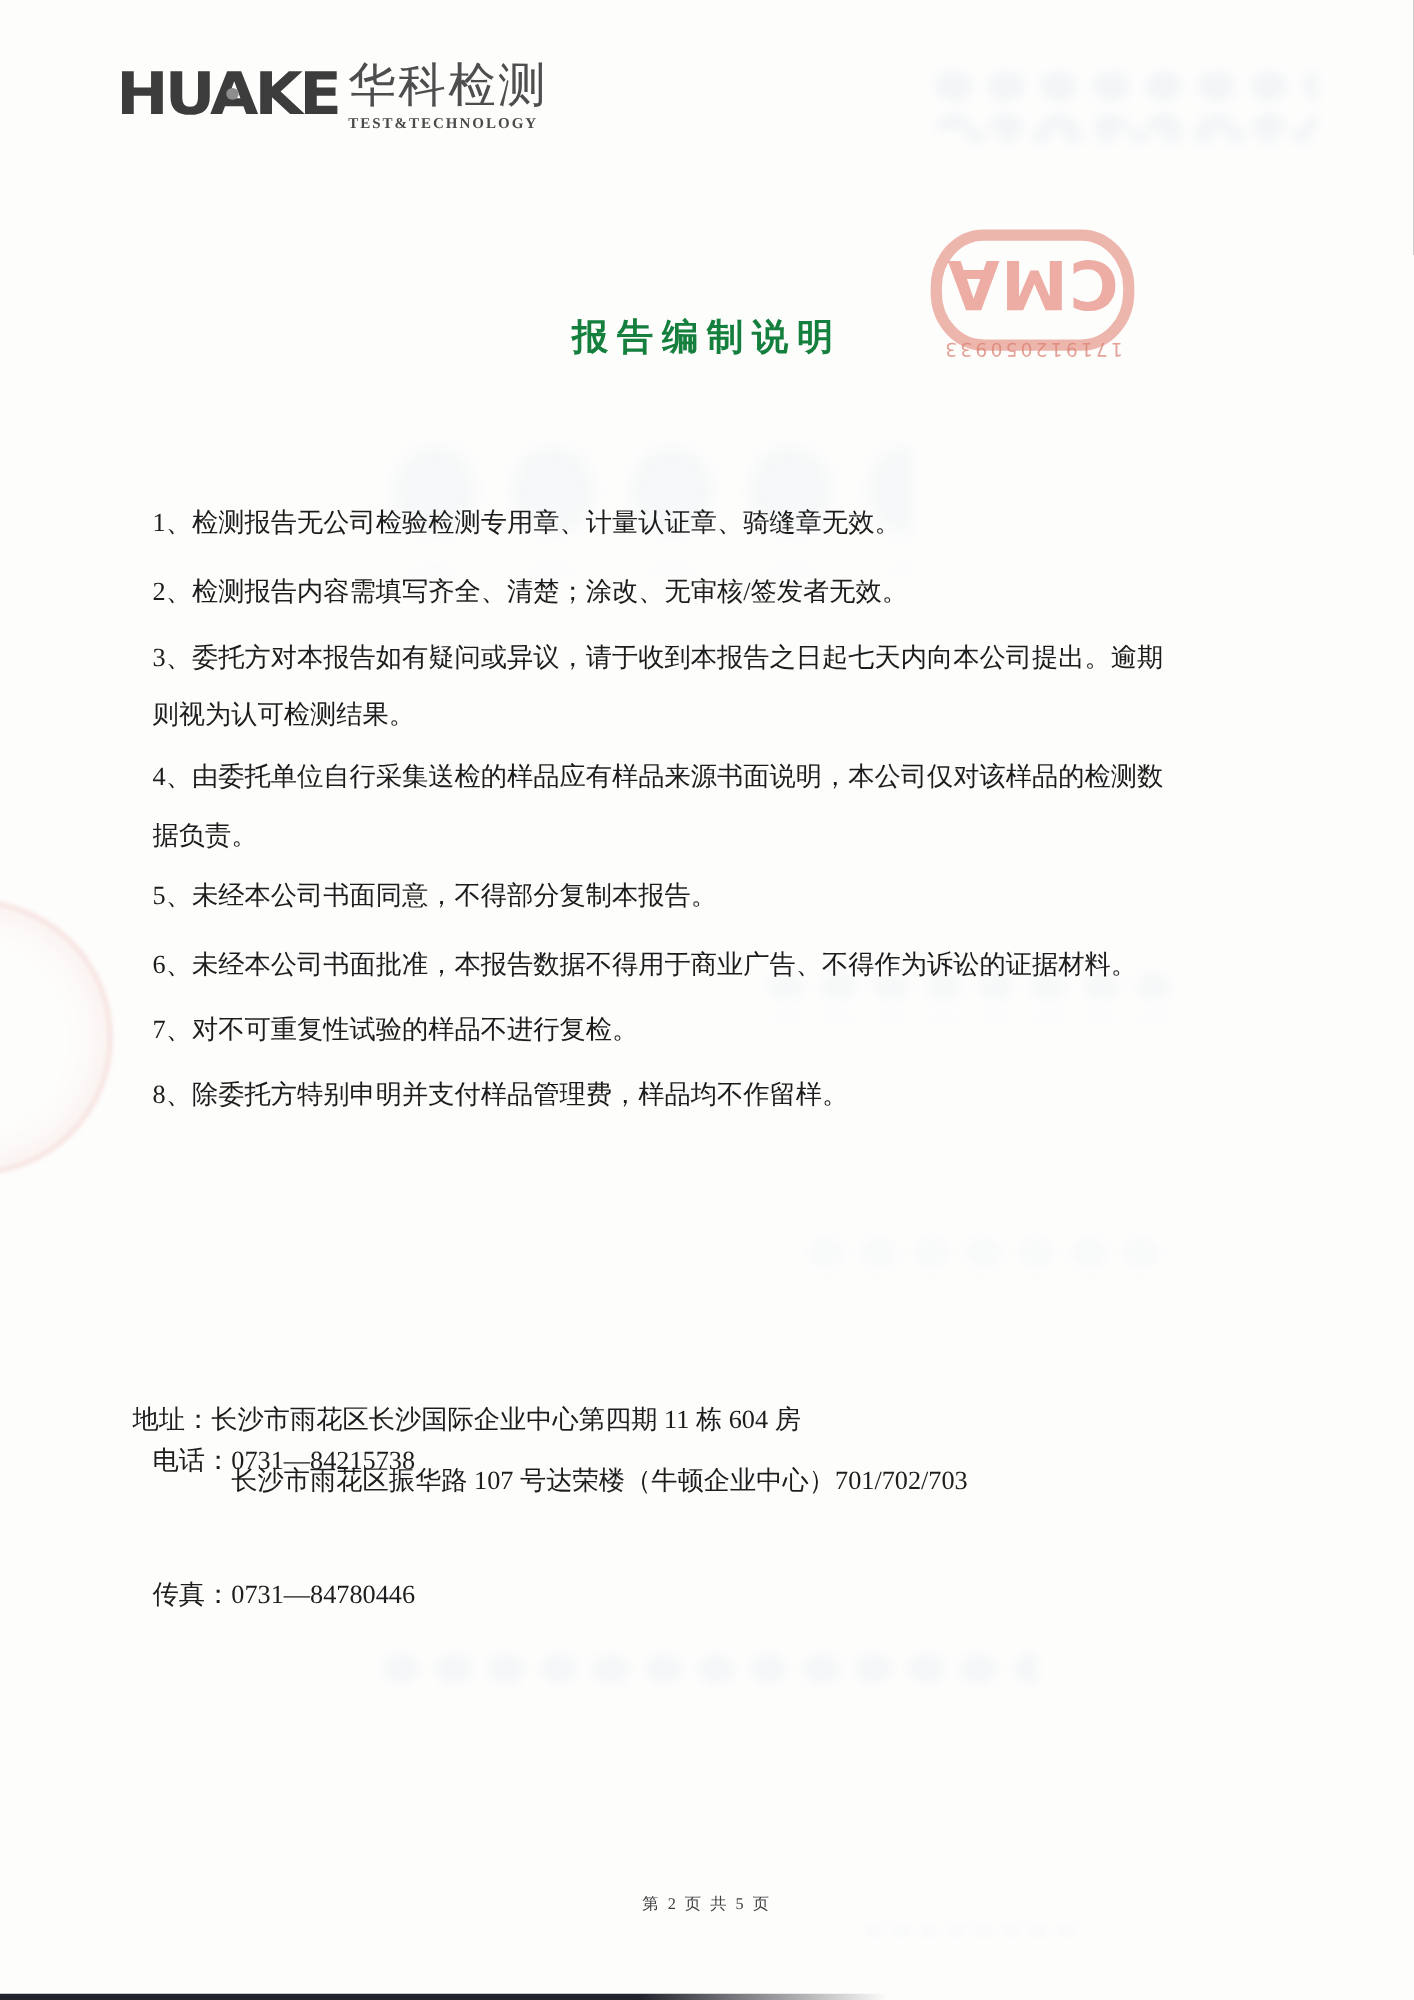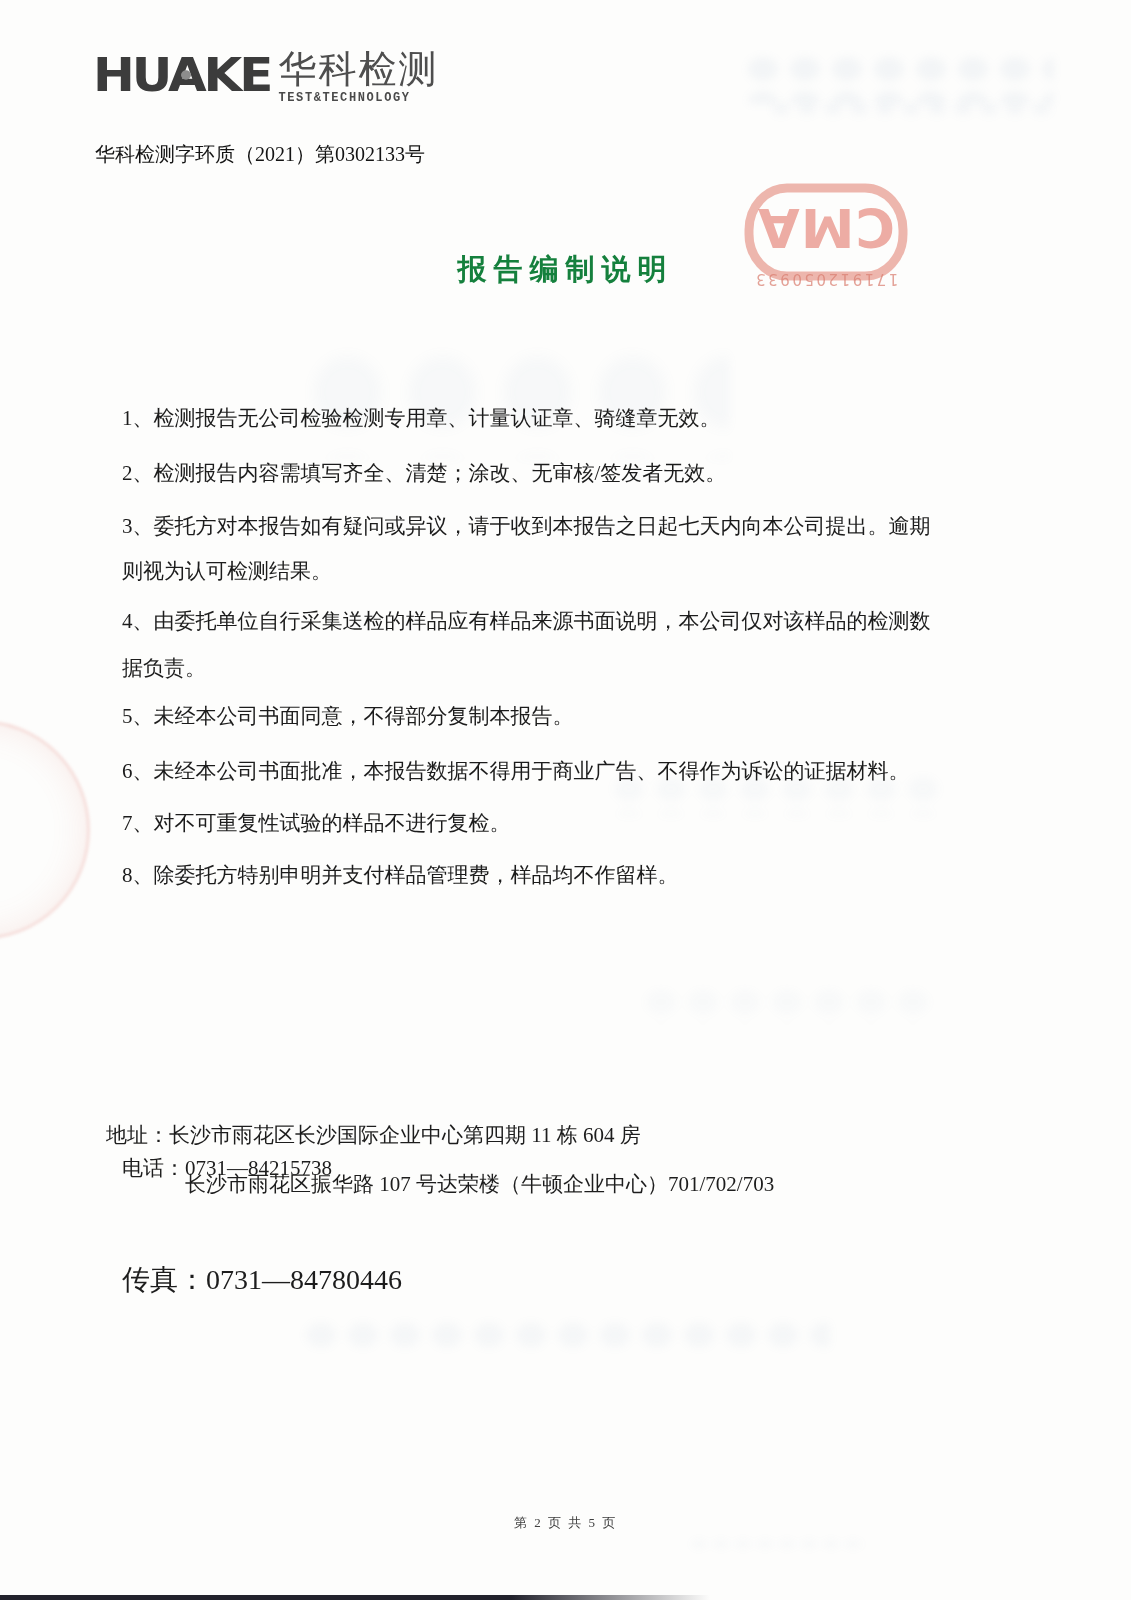--- a/index.html
+++ b/index.html
@@ -16,21 +16,21 @@
   .logo-row{position:absolute;left:93px;top:48px;display:flex;align-items:flex-start;}
   .wordmark{
     position:relative;
     font-family:"DejaVu Sans", sans-serif;
     font-weight:800;font-size:50px;line-height:54px;
     letter-spacing:-3px;color:#3c3c3c;transform:scaleY(.94);
   }
   .logo-a-dot{position:absolute;left:88px;top:22px;width:10px;height:10px;border-radius:50%;background:#8d8d8d;}
   .logo-cn-block{margin-left:8px;display:flex;flex-direction:column;}
   .logo-cn{font-size:38px;line-height:42px;color:#4e4e4e;letter-spacing:2px;text-align:center;}
-  .logo-sub{font-family:Liberation Mono, monospace;font-size:12px;font-weight:700;letter-spacing:1.6px;color:#4a4a4a;margin-top:1px;}
+  .logo-sub{font-family:Liberation Serif, serif;font-size:12px;font-weight:700;letter-spacing:1.6px;color:#4a4a4a;margin-top:1px;}
   .website{
     position:absolute;left:95px;top:104px;
     font-family:"DejaVu Sans", sans-serif;font-weight:700;
     font-size:21px;letter-spacing:3.5px;color:#3a3a3a;
   }
   .doc-number{position:absolute;left:95px;top:141px;font-size:20px;color:#141414;}
   
   .title{
     position:absolute;left:0;top:250px;width:100%;
     text-align:center;font-size:29px;font-weight:700;
@@ -46,21 +46,21 @@
     color:rgba(211,104,88,.72);
     transform:rotate(180deg);
   }
   
   .notes{position:absolute;left:122px;top:405px;width:920px;}
   .note-line{position:absolute;left:0;font-size:21px;line-height:26px;white-space:nowrap;color:#1c1c1c;}
   .company{position:absolute;left:145px;top:1072px;font-size:21px;}
   .addr1{position:absolute;left:106px;top:1121px;font-size:21px;}
   .addr2{position:absolute;left:185px;top:1170px;font-size:21px;}
   .phone{position:absolute;left:122px;top:1154px;font-size:21px;}
-  .fax{position:absolute;left:122px;top:1261px;font-size:28px;text-align:right;}
+  .fax{position:absolute;left:122px;top:1261px;font-size:21px;text-align:right;}
   
   .page-num{position:absolute;left:0;top:1514px;width:100%;text-align:center;font-size:13px;letter-spacing:2px;color:#404040;}
   
   .smudge{
     position:absolute;
     background-image:radial-gradient(ellipse at center, rgba(139,162,193,.55) 0 38%, rgba(139,162,193,0) 62%);
     background-size:42px 34px;background-repeat:repeat;
     filter:blur(4px);
     pointer-events:none;
   }
@@ -101,21 +101,20 @@
   <div class="logo-row">
     <div class="wordmark">
       <span>HUAKE</span>
       <span class="logo-a-dot"></span>
     </div>
     <div class="logo-cn-block">
       <div class="logo-cn">华科检测</div>
       <div class="logo-sub">TEST&amp;TECHNOLOGY</div>
     </div>
   </div>
-  <div class="doc-number">华科检测字环质（2021）第0302133号</div>
 
   <div class="title">报告编制说明</div>
 
   <div class="stamp">
     <svg width="172" height="108" viewBox="0 0 172 108">
       <g transform="rotate(180 86 54)" fill="none" stroke="rgba(224,120,104,.62)">
         <rect x="9" y="8" width="154" height="88" rx="38" ry="42" stroke-width="9"></rect>
         <text x="86" y="75" text-anchor="middle" stroke="none" fill="rgba(224,110,94,.66)" font-family="DejaVu Sans, sans-serif" font-size="54" font-weight="800" letter-spacing="1">CMA</text>
       </g>
     </svg>

